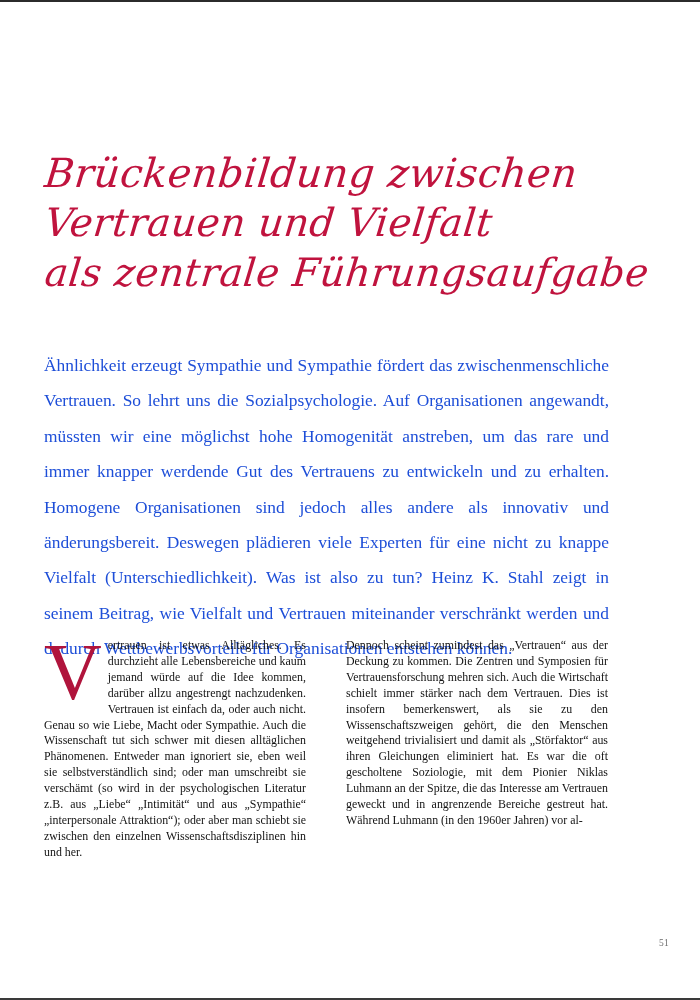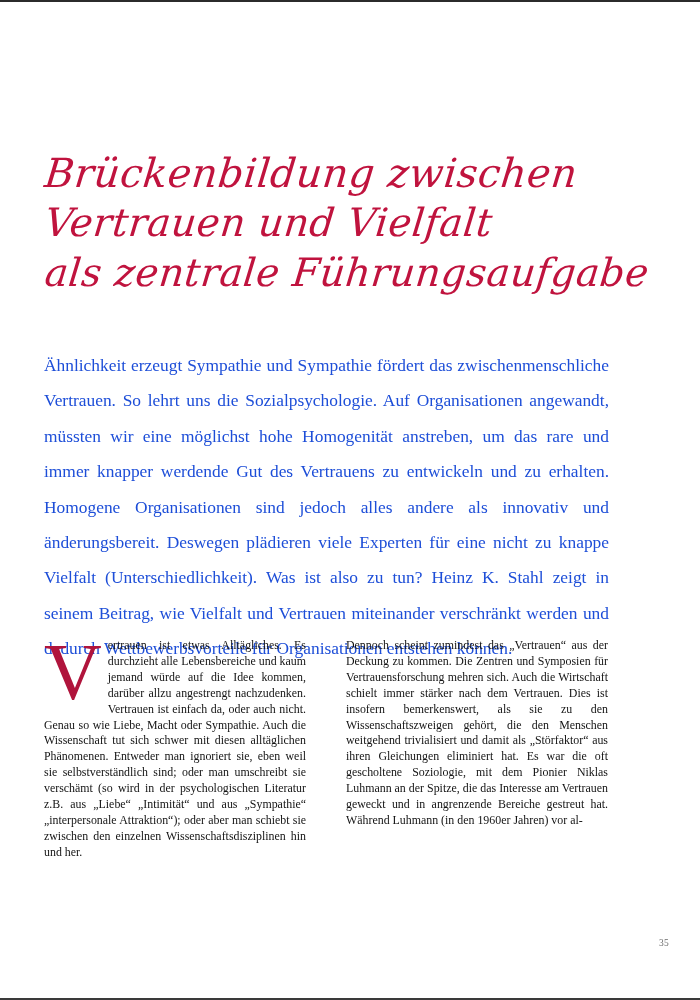--- a/index.html
+++ b/index.html
@@ -147,17 +147,17 @@
     <div class="col col-left">
       <div class="body-text">Vertrauen ist etwas Alltägliches. Es durchzieht alle Lebensbereiche und kaum jemand würde auf die Idee kommen, darüber allzu angestrengt nachzudenken. Vertrauen ist einfach da, oder auch nicht. Genau so wie Liebe, Macht oder Sympathie. Auch die Wissenschaft tut sich schwer mit diesen alltäglichen Phänomenen. Entweder man ignoriert sie, eben weil sie selbstverständlich sind; oder man umschreibt sie verschämt (so wird in der psychologischen Literatur z.B. aus „Liebe“ „Intimität“ und aus „Sympathie“ „interpersonale Attraktion“); oder aber man schiebt sie zwischen den einzelnen Wissenschaftsdisziplinen hin und her.</div>
     </div>
 
     <div class="col col-right">
       <div class="body-text">Dennoch scheint zumindest das „Vertrauen“ aus der Deckung zu kommen. Die Zentren und Symposien für Vertrauensforschung mehren sich. Auch die Wirtschaft schielt immer stärker nach dem Vertrauen. Dies ist insofern bemerkenswert, als sie zu den Wissenschaftszweigen gehört, die den Menschen weitgehend trivialisiert und damit als „Störfaktor“ aus ihren Gleichungen eliminiert hat. Es war die oft gescholtene Soziologie, mit dem Pionier Niklas Luhmann an der Spitze, die das Interesse am Vertrauen geweckt und in angrenzende Bereiche gestreut hat. Während Luhmann (in den 1960er Jahren) vor al-</div>
     </div>
 
   </div>
 
-  <div class="page-number">35</div>
+  <div class="page-number">51</div>
 
   <div class="edge-bottom"></div>
 
 </div>
 
 </body></html>

